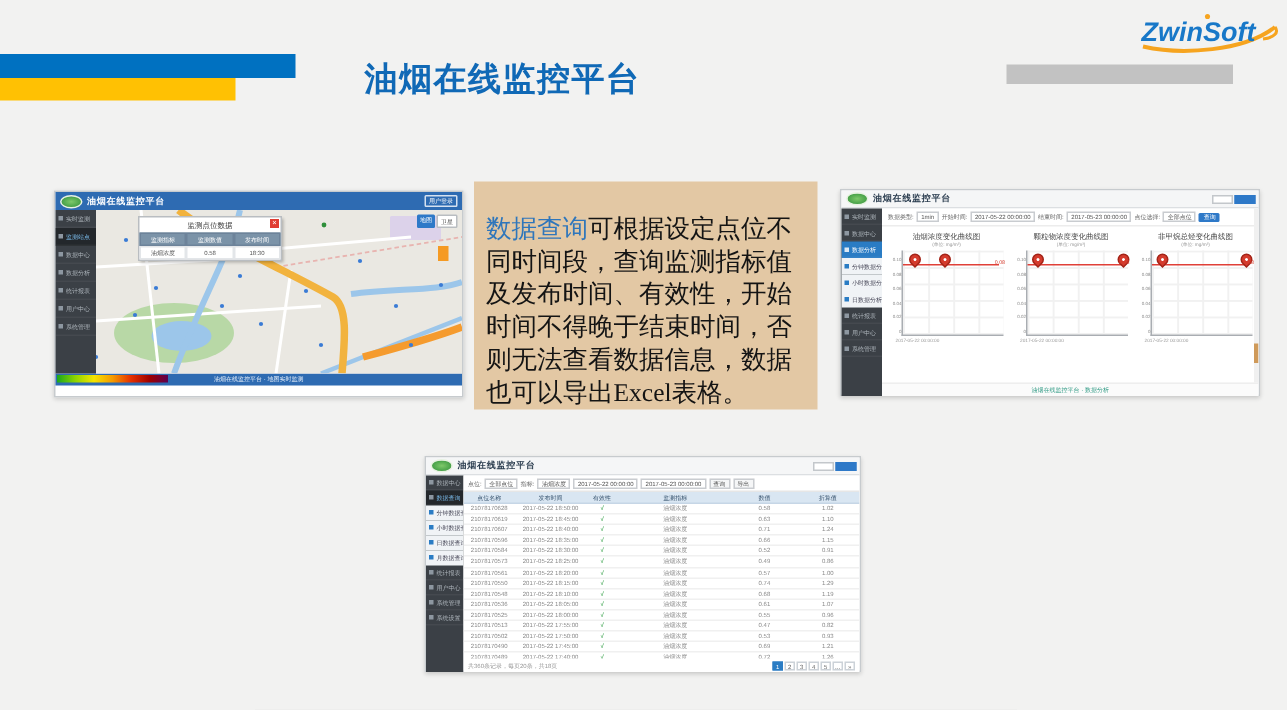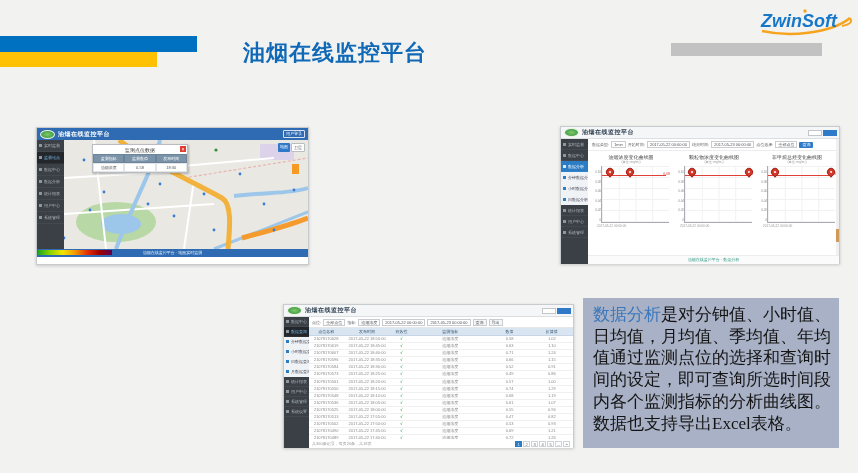--- a/index.html
+++ b/index.html
@@ -228,20 +228,23 @@
         <div class="m-btns">
           <span class="m-btn-map">地图</span>
           <span class="m-btn-sat">卫星</span>
         </div>
       </div>
     </div>
     <div class="m-legend"></div>
     <div class="m-footer">油烟在线监控平台 · 地图实时监测</div>
   </div>
 
+  <div class="callout" id="co-query">
+    <span class="hl-q">数据查询</span><span>可根据设定点位不同时间段，查询监测指标值及发布时间、有效性，开始时间不得晚于结束时间，否则无法查看数据信息，数据也可以导出Excel表格。</span>
+  </div>
 
   <div class="app" id="an-app">
     <div class="lt-header">
       <span class="oval"></span>
       <span class="lt-title">油烟在线监控平台</span>
       <span class="hd-right">
         <span class="hd-box"></span>
         <span class="hd-box blue"></span>
       </span>
     </div>
@@ -566,17 +569,14 @@
               <span>4</span>
               <span>5</span>
               <span>…</span>
               <span>»</span>
             </span>
         </div>
       </div>
     </div>
   </div>
 
-  <div class="callout" id="co-analysis">
-    <span class="hl-a">数据分析</span><span>是对分钟值、小时值、日均值，月均值、季均值、年均值通过监测点位的选择和查询时间的设定，即可查询所选时间段内各个监测指标的分析曲线图。数据也支持导出Excel表格。</span>
-  </div>
 
 </div>
 
 </body></html>

